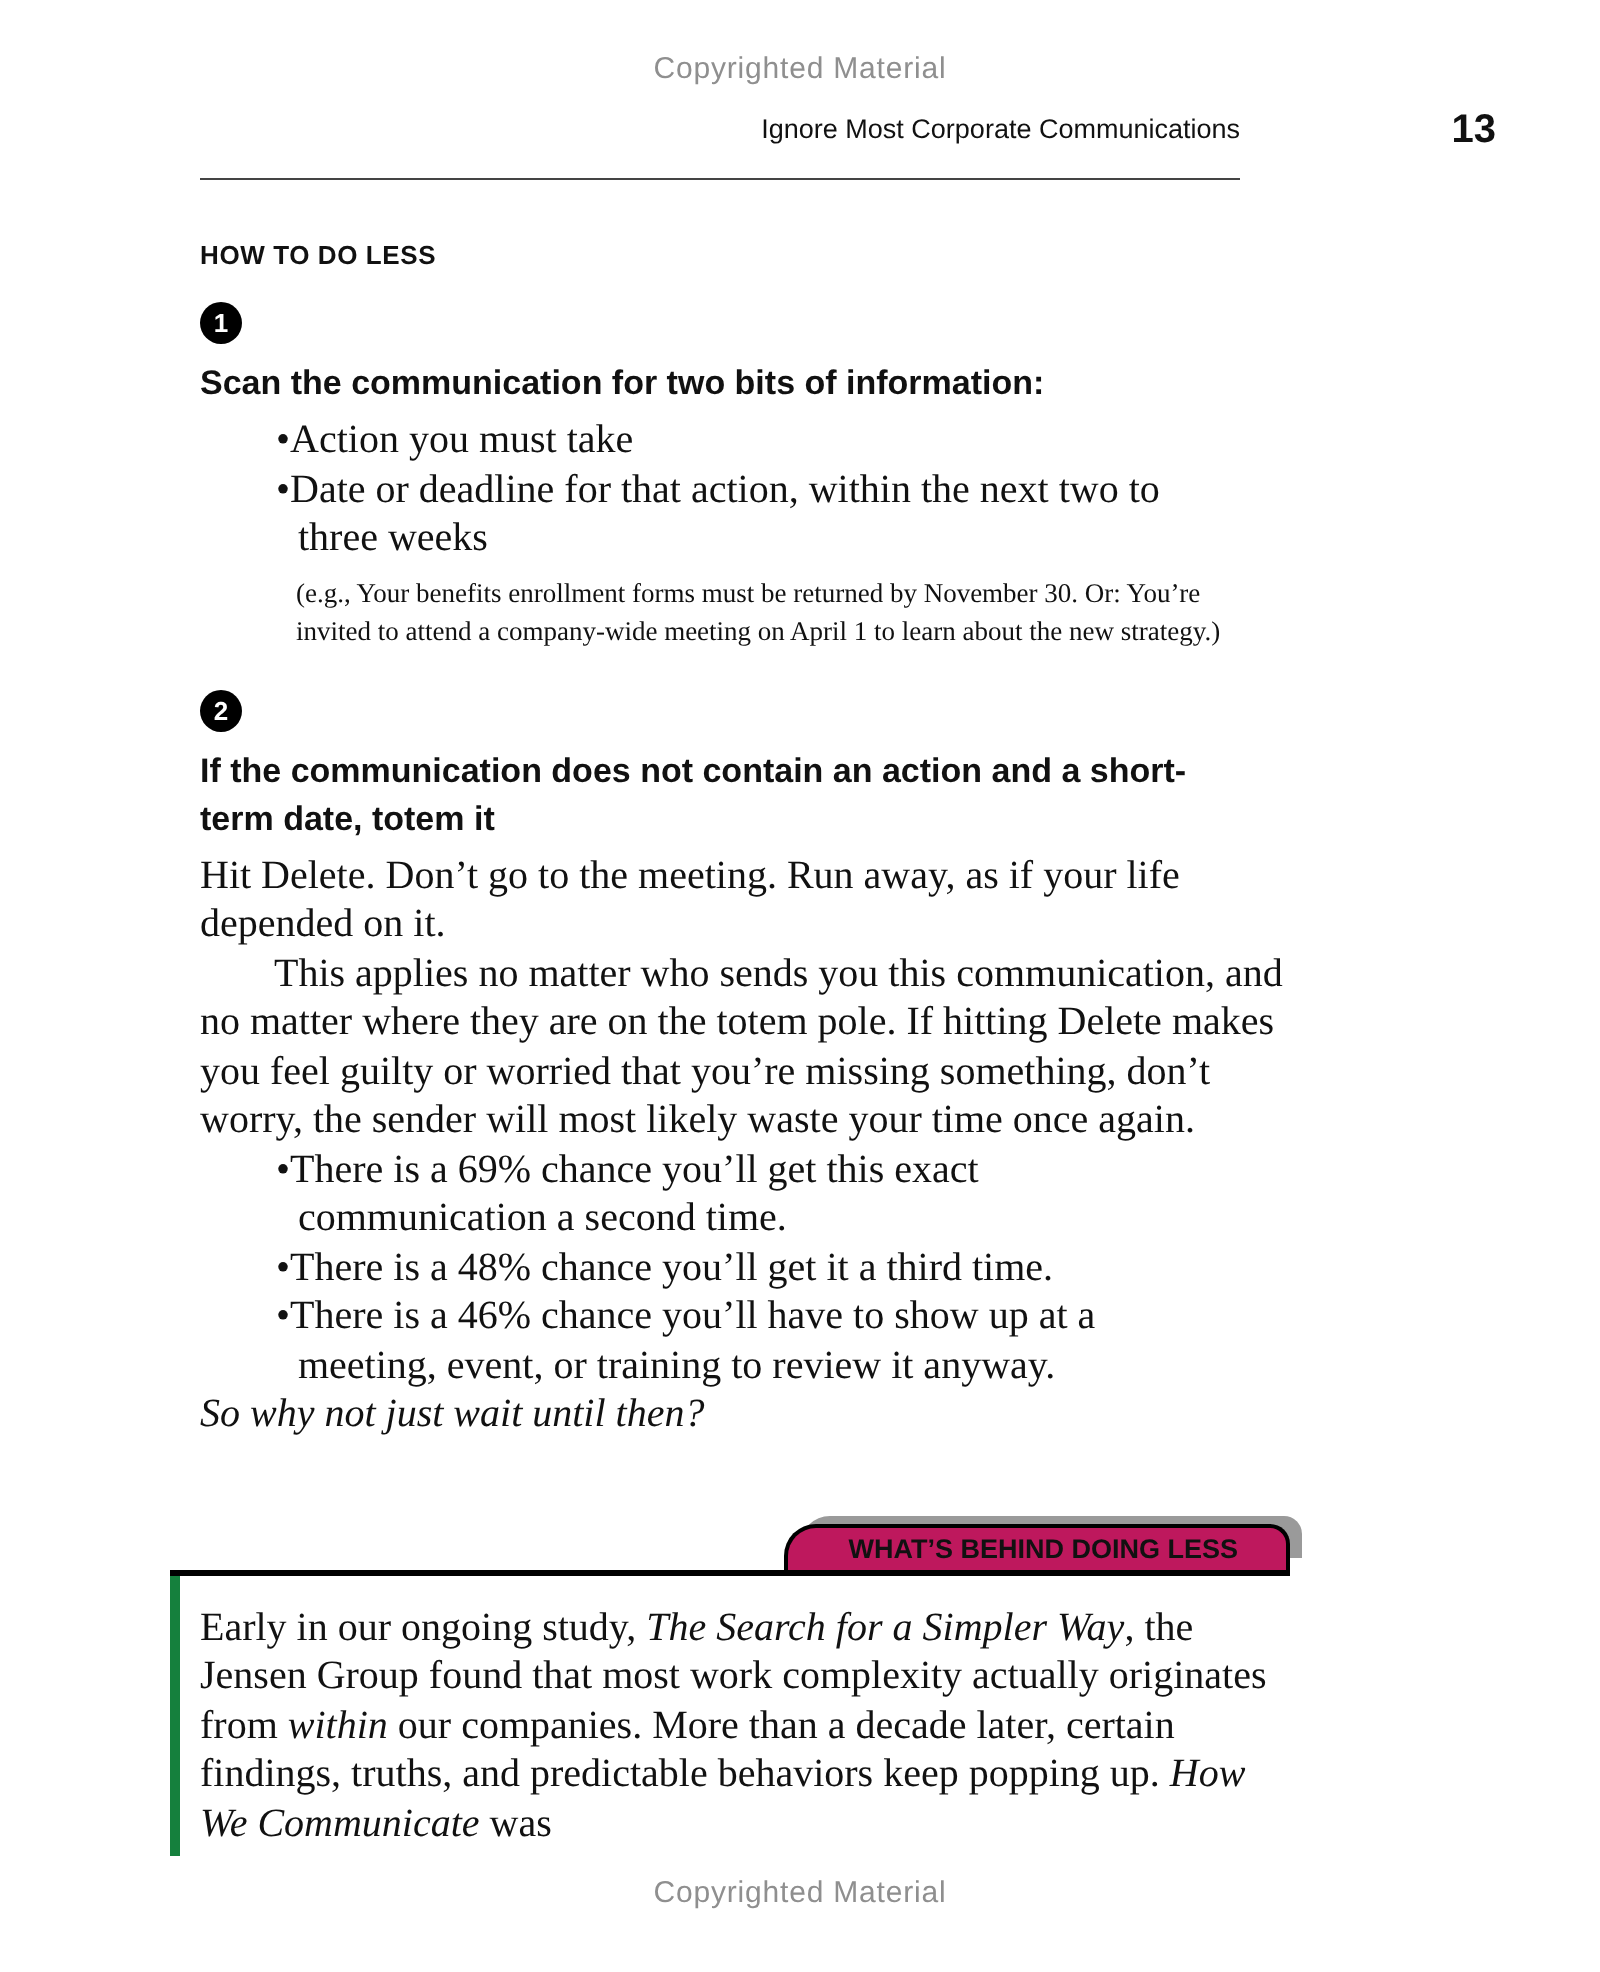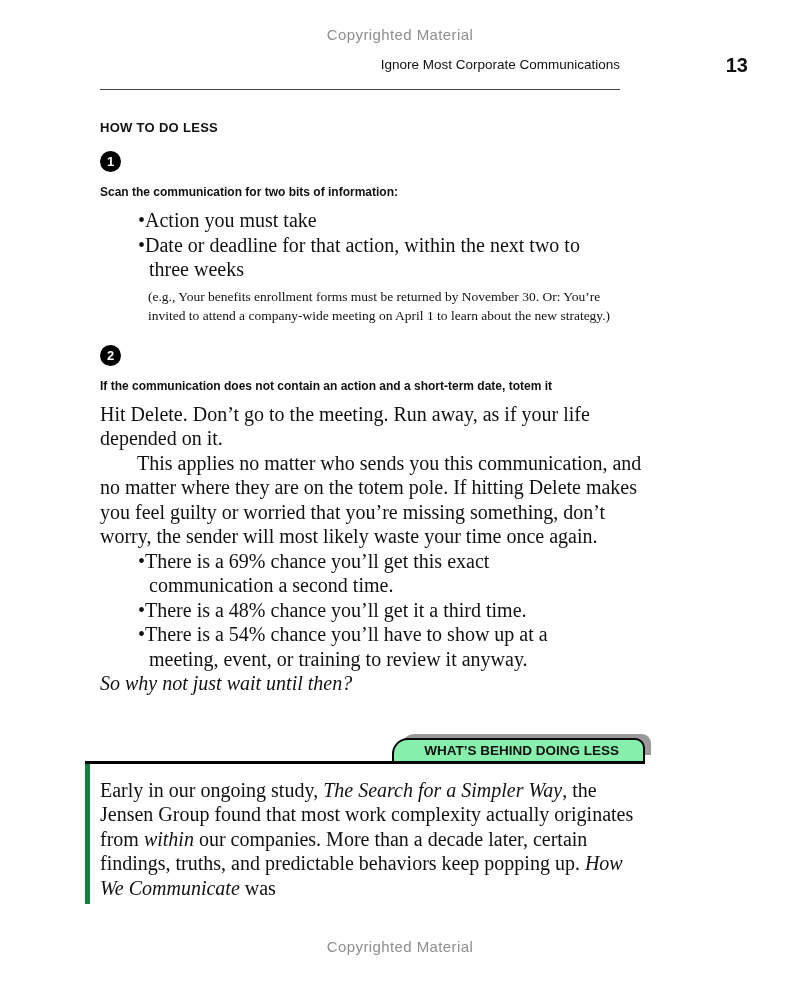--- a/index.html
+++ b/index.html
@@ -76,21 +76,21 @@
     font-size: 13px;
     display: flex;
     align-items: center;
     justify-content: center;
     margin-bottom: 8px;
   }
 
   .step-title {
     font-family: "Liberation Sans", sans-serif;
     font-weight: bold;
-    font-size: 12px;
+    font-size: 17px;
     line-height: 24px;
     margin-bottom: 4px;
     width: 520px;
   }
 
   .body-text {
     font-size: 20px;
     line-height: 24.5px;
     width: 545px;
   }
@@ -122,21 +122,21 @@
     width: 560px;
   }
   .tab-row {
     display: flex;
     justify-content: flex-end;
     border-bottom: 3px solid #000;
     position: relative;
   }
   .tab {
     position: relative;
-    background: #86efac;
+    background: #be185d;
     border: 2.5px solid #000;
     border-bottom: none;
     border-radius: 16px 10px 0 0;
     padding: 3px 24px 3px 30px;
     font-family: "Liberation Sans", sans-serif;
     font-weight: bold;
     font-size: 13.5px;
     box-shadow: 7px -5px 0 -1px #9a9a9a;
     z-index: 1;
   }
@@ -175,21 +175,21 @@
     <div class="step-badge">
       <span>2</span>
     </div>
     <div class="step-title">If the communication does not contain an action and a short-term date, totem it</div>
 
     <div class="body-text">Hit Delete. Don’t go to the meeting. Run away, as if your life depended on it.</div>
     <div class="body-text indent-first">This applies no matter who sends you this communication, and no matter where they are on the totem pole. If hitting Delete makes you feel guilty or worried that you’re missing something, don’t worry, the sender will most likely waste your time once again.</div>
 
     <div class="bullet"><span class="marker">•</span><span>There is a 69% chance you’ll get this exact communication a second time.</span></div>
     <div class="bullet"><span class="marker">•</span><span>There is a 48% chance you’ll get it a third time.</span></div>
-    <div class="bullet"><span class="marker">•</span><span>There is a 54% chance you’ll have to show up at a meeting, event, or training to review it anyway.</span></div>
+    <div class="bullet"><span class="marker">•</span><span>There is a 46% chance you’ll have to show up at a meeting, event, or training to review it anyway.</span></div>
 
     <div class="body-text closing">So why not just wait until then?</div>
 
     <div class="behind">
       <div class="tab-row">
         <div class="tab">
           <span>WHAT’S BEHIND DOING LESS</span>
         </div>
       </div>
       <div class="behind-body">

